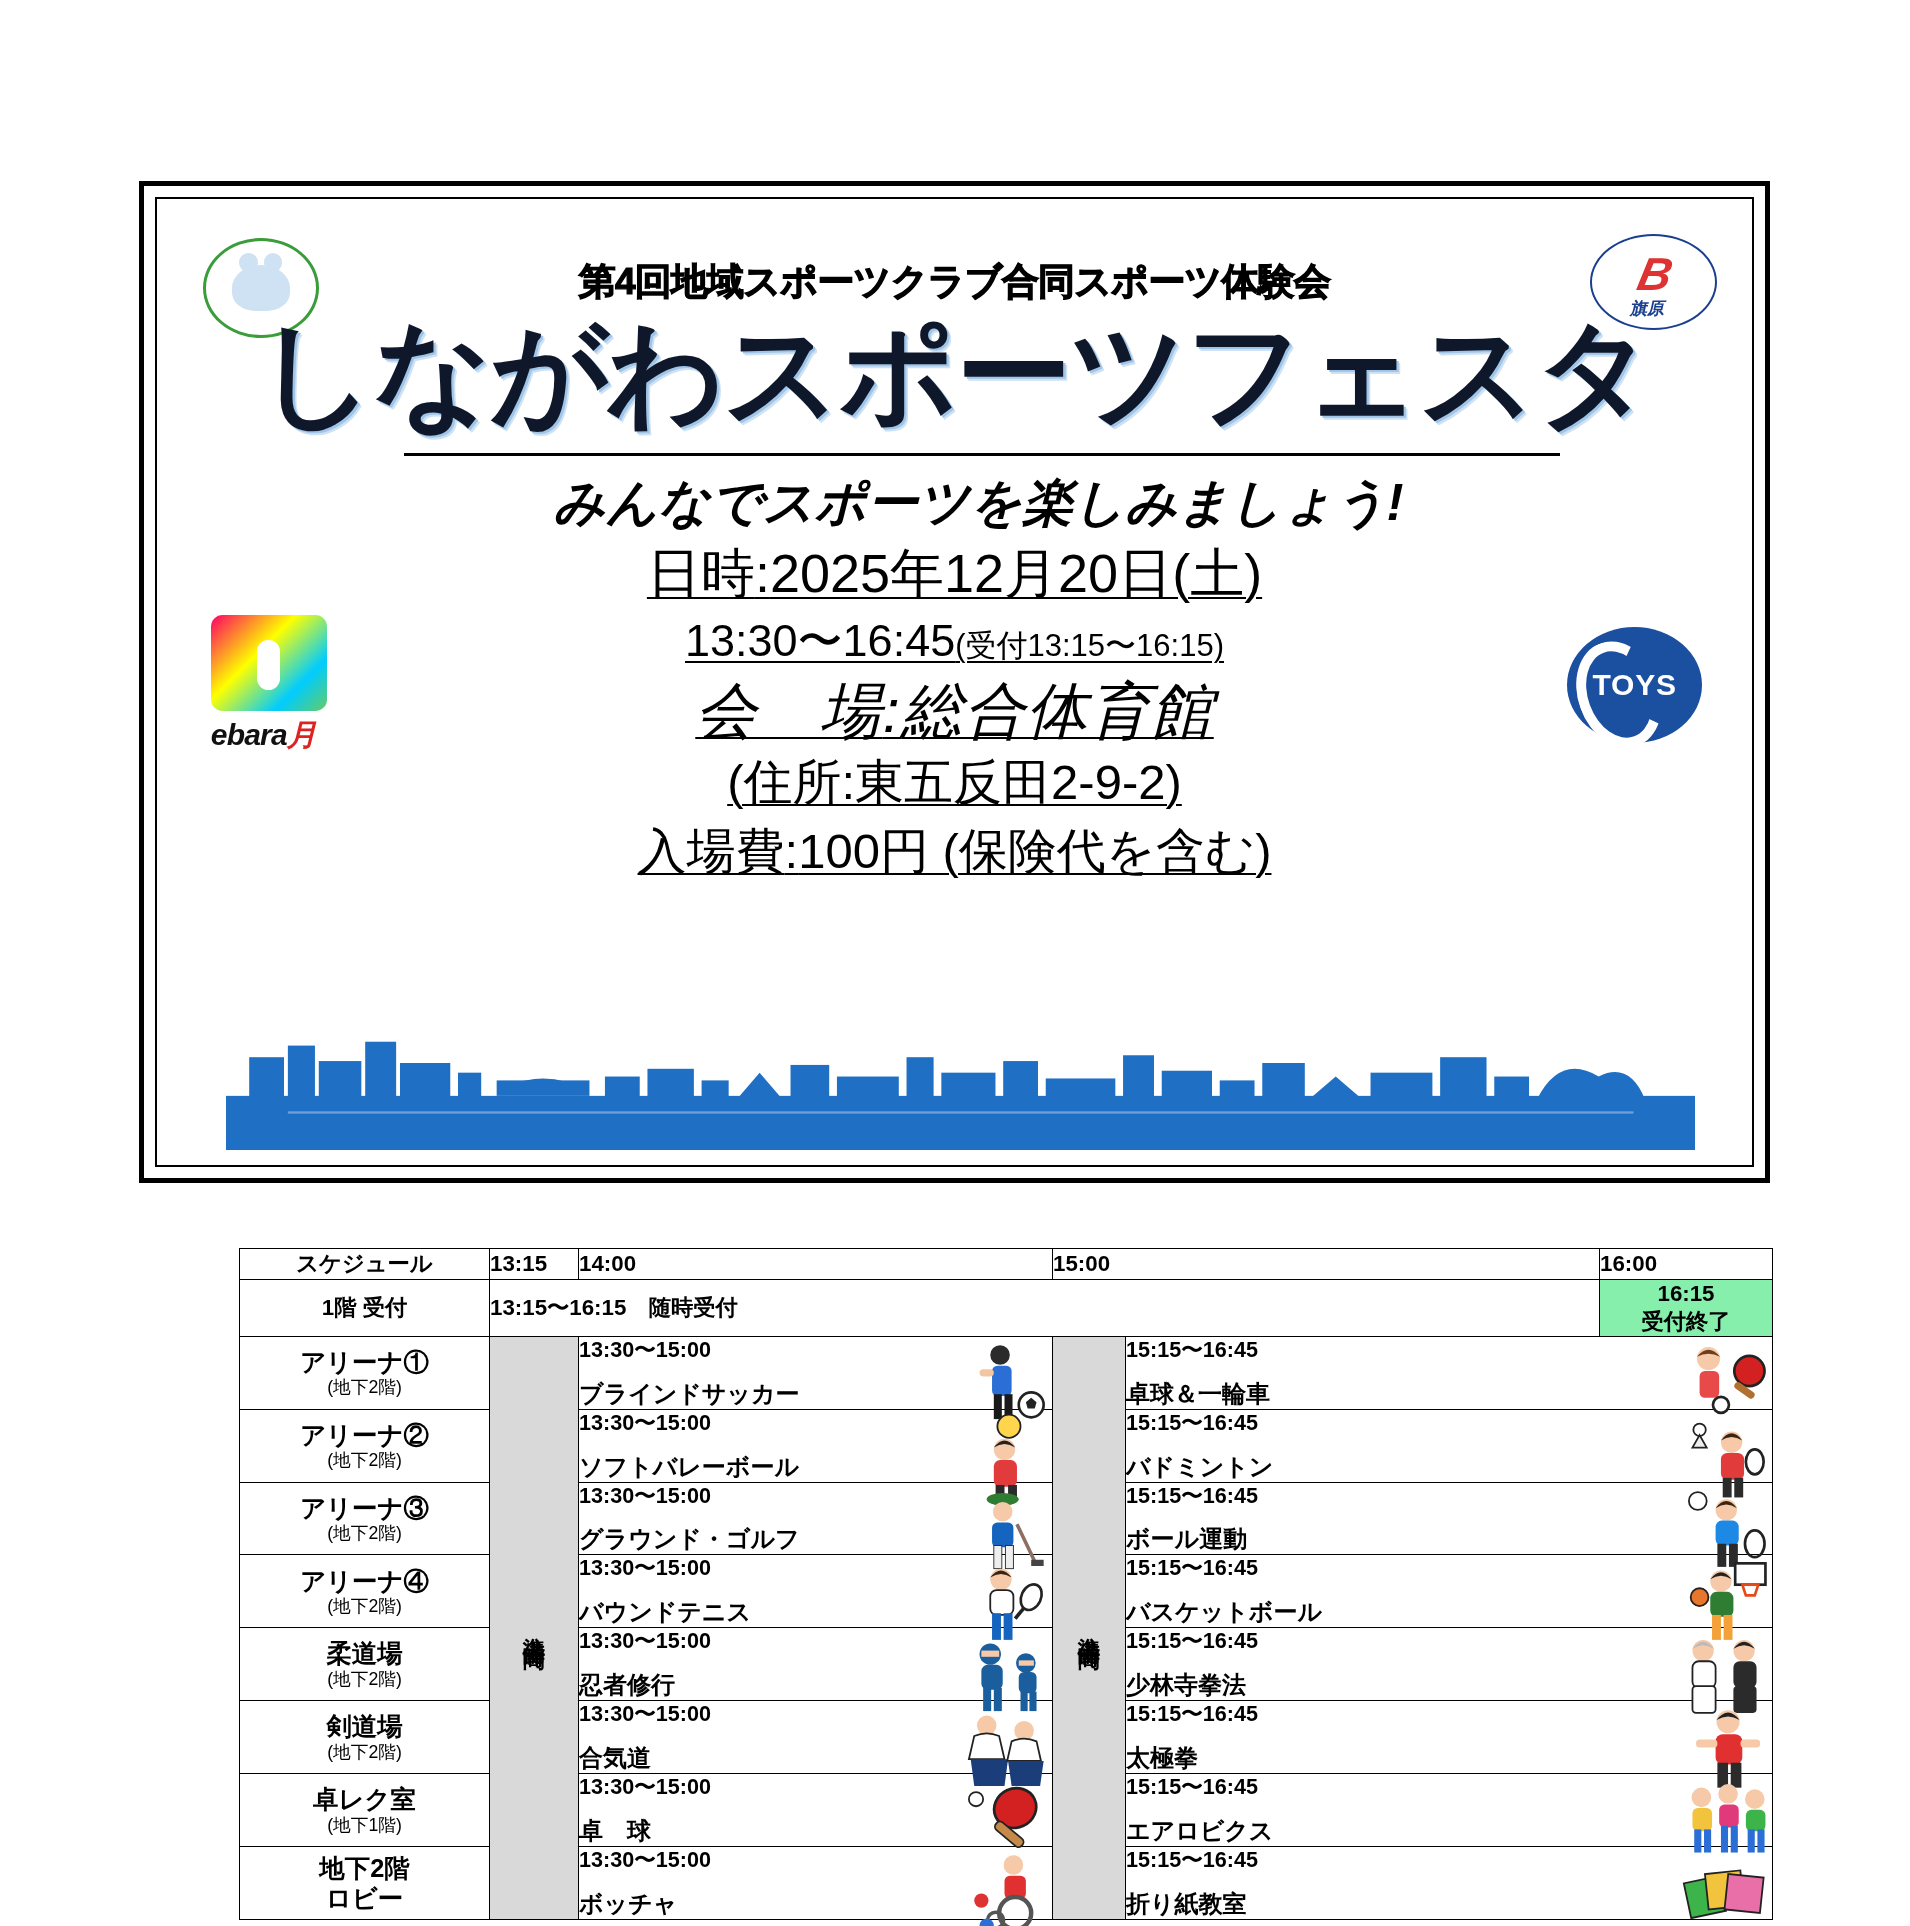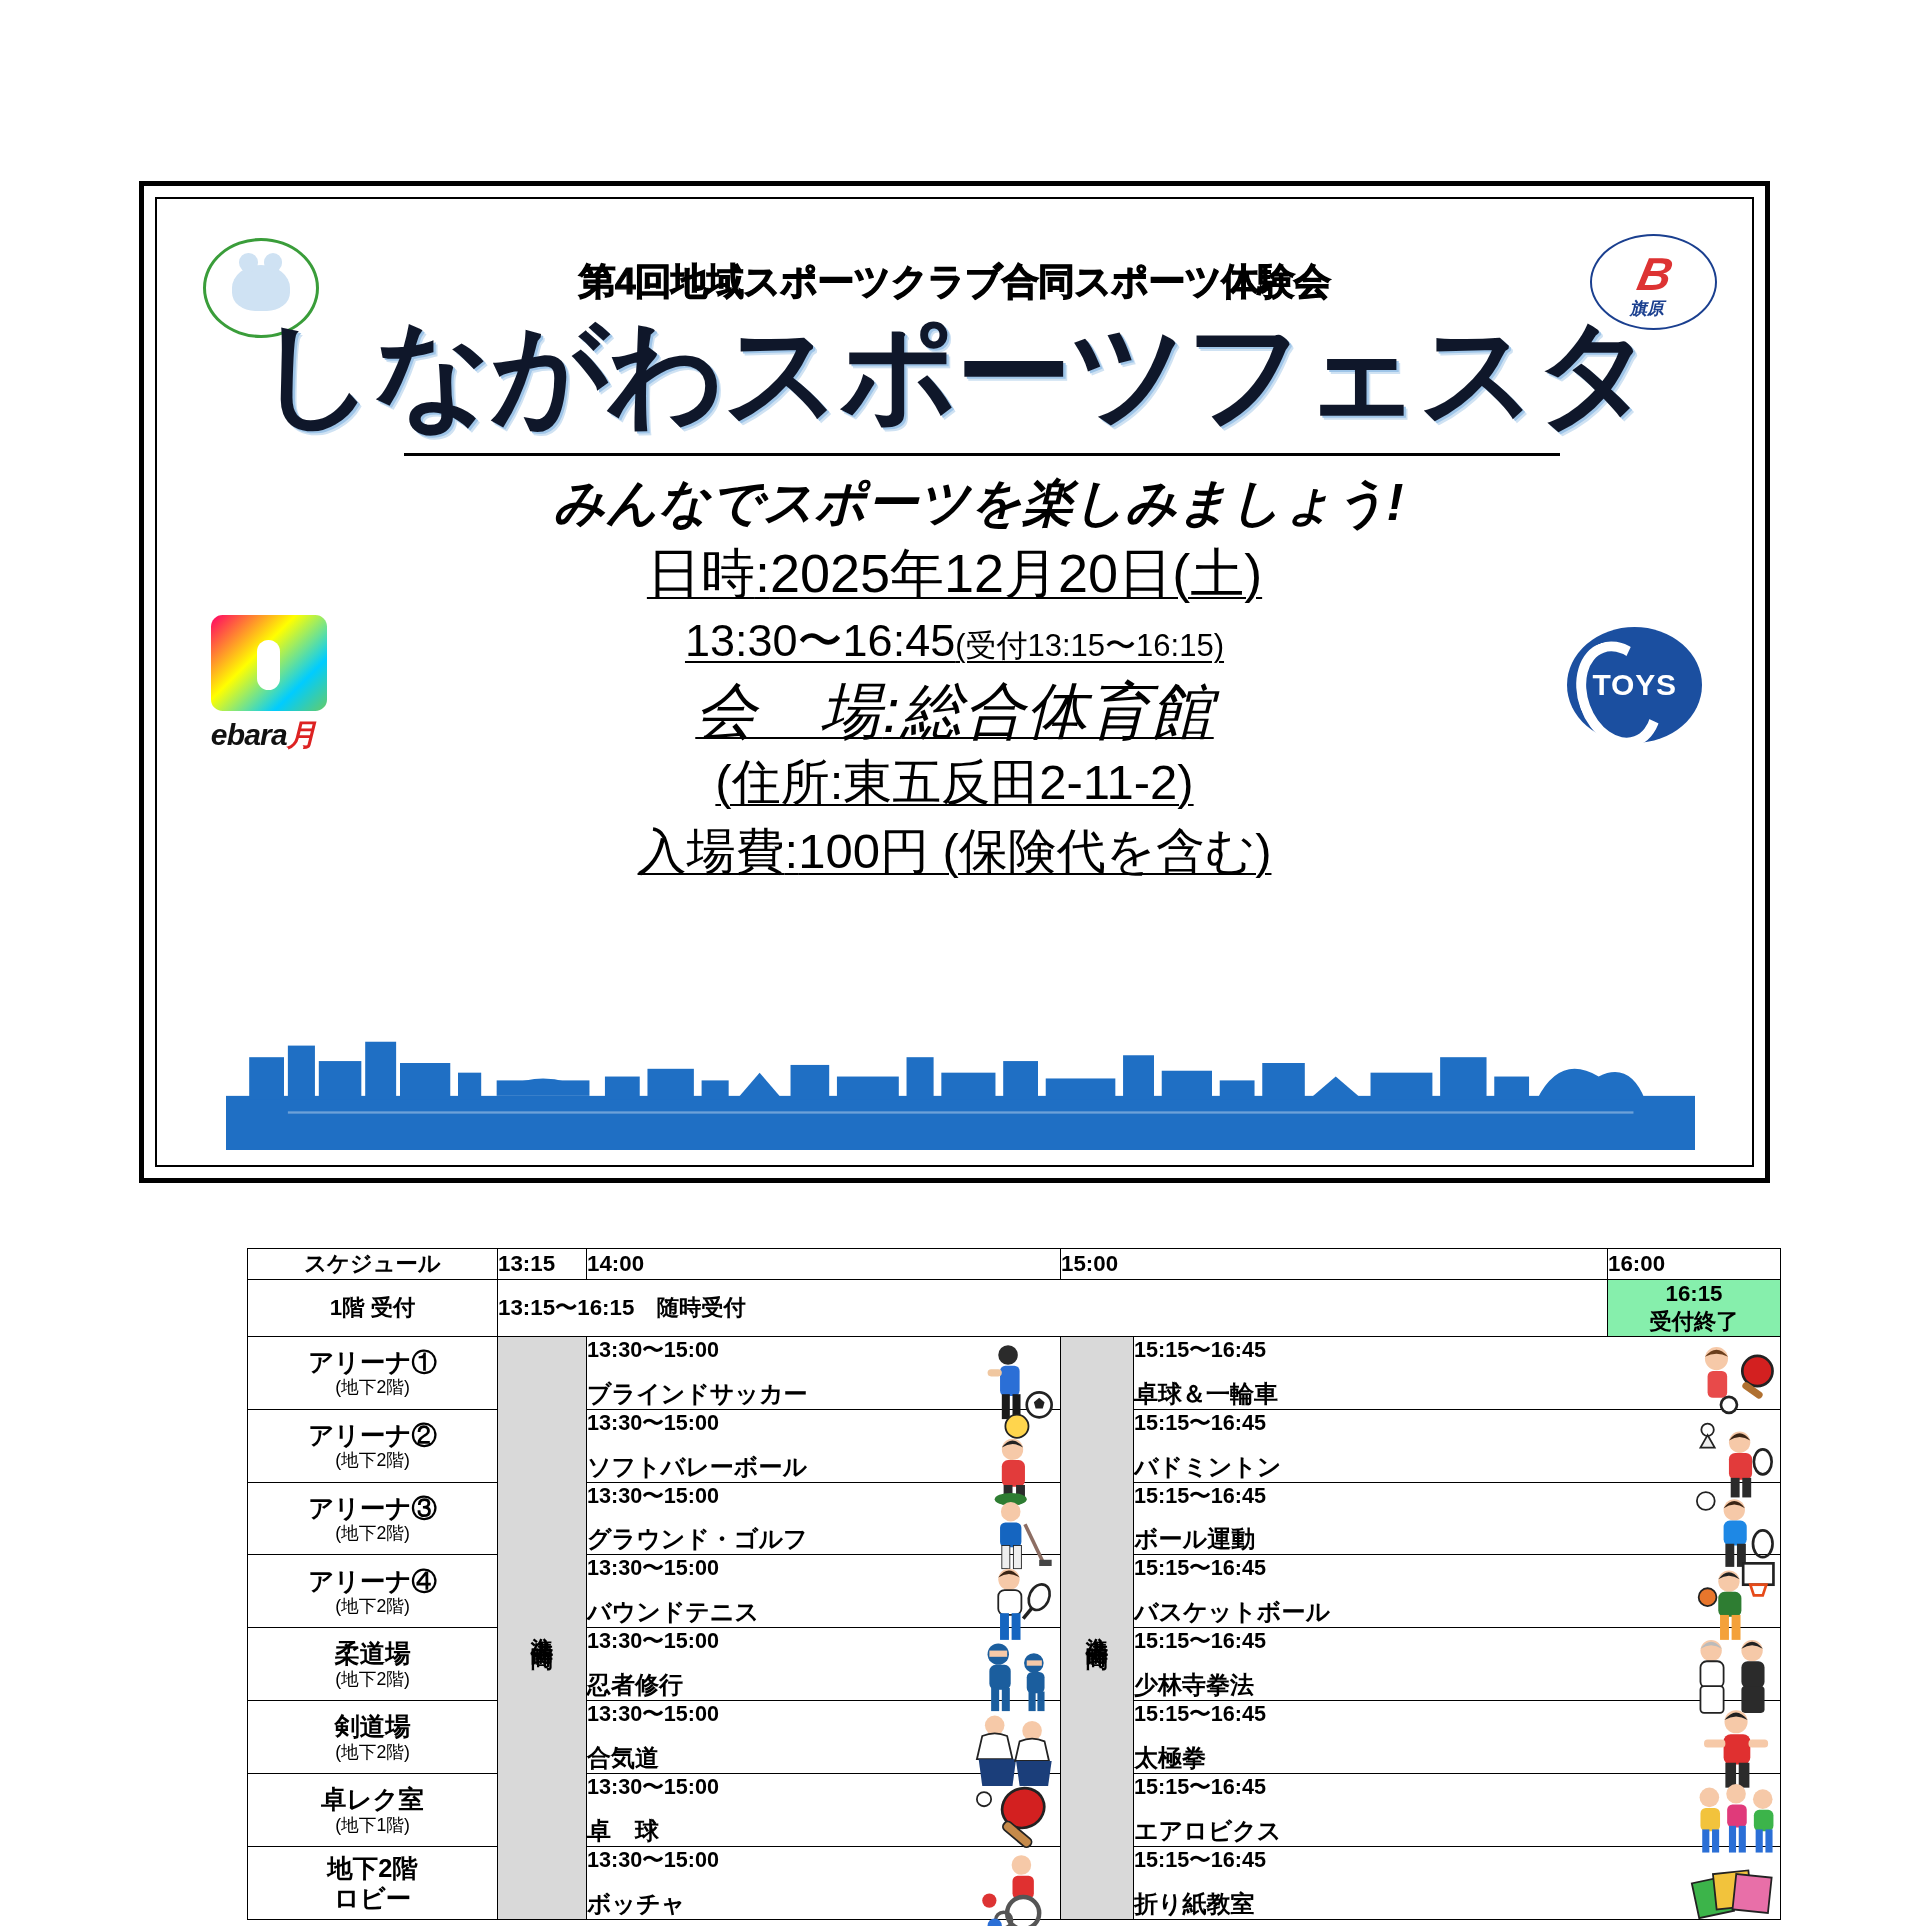--- a/index.html
+++ b/index.html
@@ -198,21 +198,21 @@
     position: absolute;
     left: 69px;
     right: 69px;
     bottom: 15.4px;
     height: 116px;
   }
 
   
   .sched-wrap {
     position: absolute;
-    left: 216px;
+    left: 208px;
     top: 1248px;
     width: 1533px;
     padding-left: 31px;
   }
   table.sched {
     border-collapse: collapse;
     width: 100%;
     table-layout: fixed;
   }
   table.sched td, table.sched th {
@@ -297,21 +297,21 @@
 
     <div class="hero-line l-time">
       <span class="u-line">13:30〜16:45</span><span class="u-line small-paren">(受付13:15〜16:15)</span>
     </div>
 
     <div class="hero-line l-venue">
       <span class="u-line">会　場</span><span class="u-line">:</span><span class="u-line">総合体育館</span>
     </div>
 
     <div class="hero-line l-addr">
-      <span class="u-line">(住所:東五反田2-11-2)</span>
+      <span class="u-line">(住所:東五反田2-9-2)</span>
     </div>
 
     <div class="hero-line l-fee">
       <span class="u-line">入場費</span><span class="u-line">:</span><span class="u-line">100円 (保険代を含む)</span>
     </div>
 
     <svg class="skyline" viewBox="0 0 3800 300" preserveAspectRatio="none">
       <g fill="#1f6fc4">
         <rect x="0" y="160" width="3800" height="140"></rect>
         <rect x="60" y="60" width="90" height="110"></rect>

